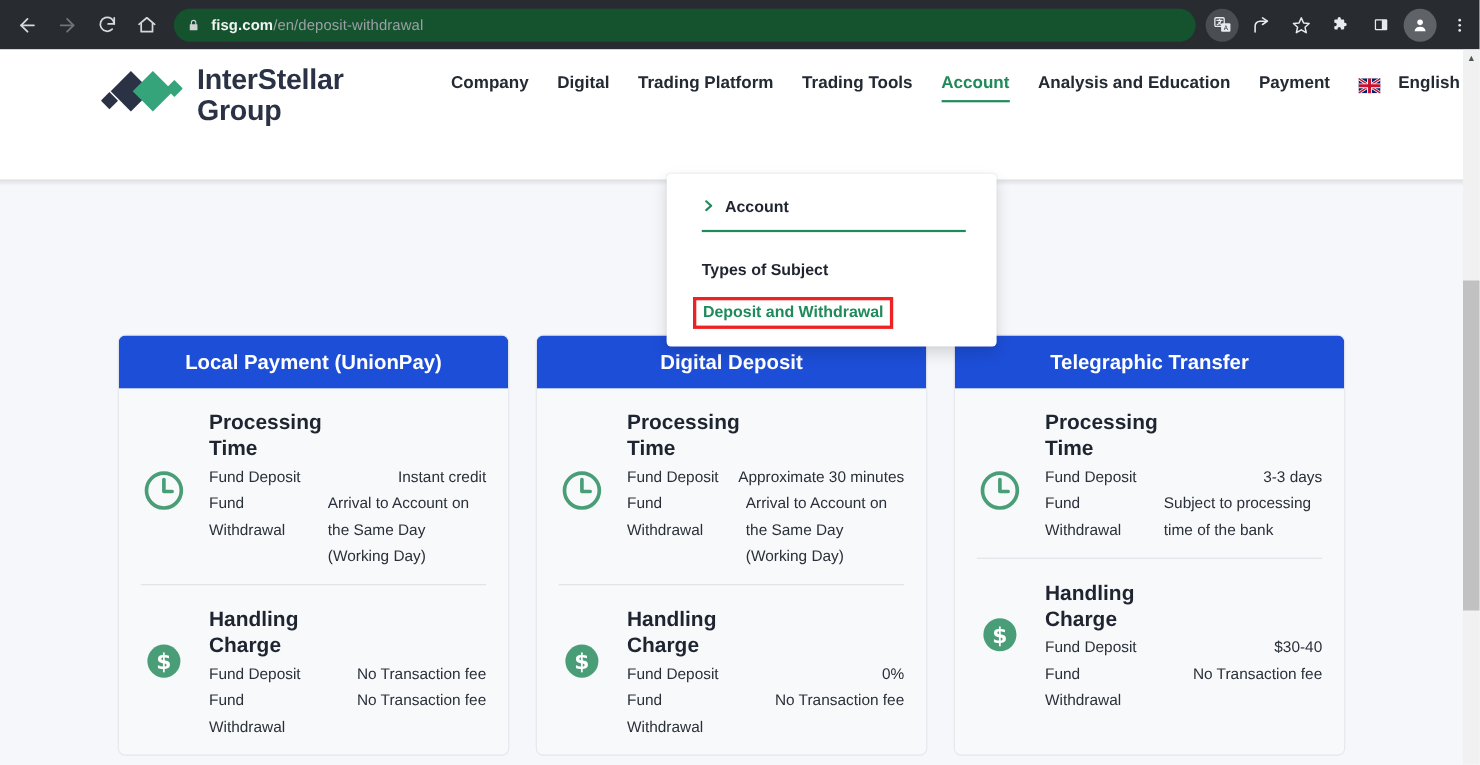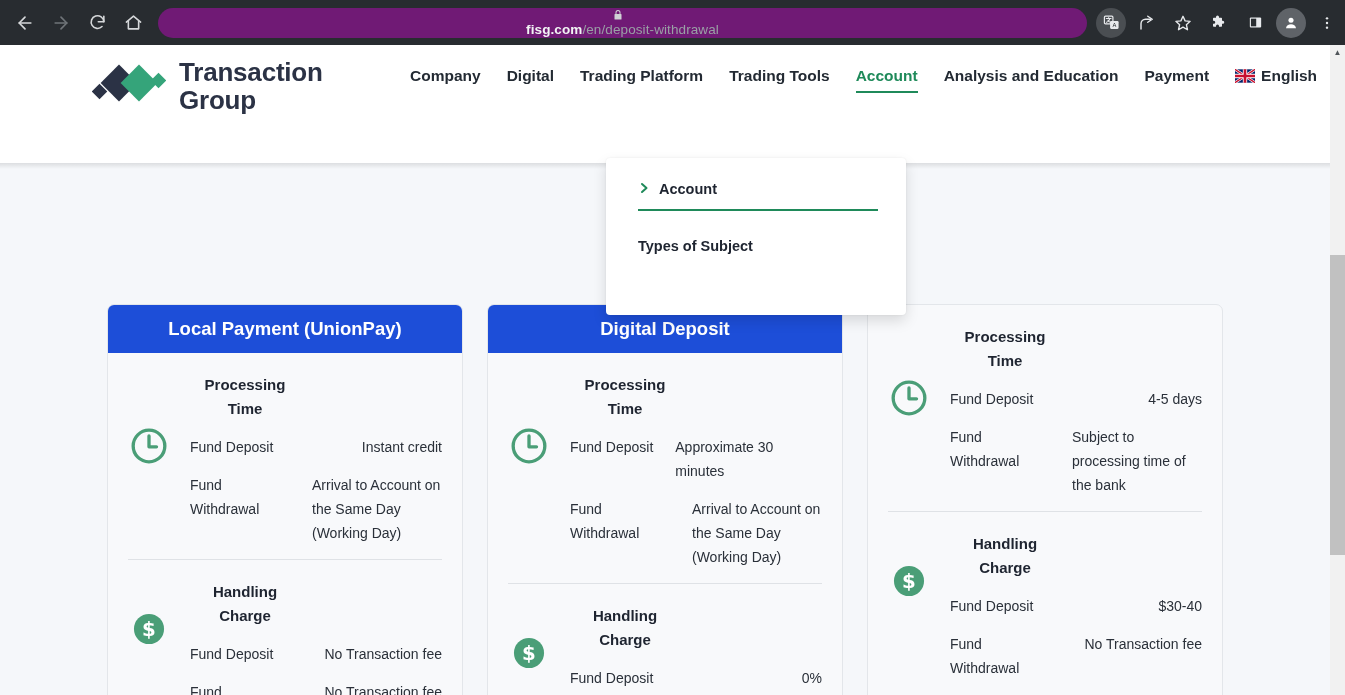--- a/index.html
+++ b/index.html
@@ -23,25 +23,24 @@
     display: flex; align-items: center; justify-content: center;
     color: #d6d8da;
   }
   .nav-btn svg { display: block; }
   .nav-btn.disabled { color: #6f7478; }
 
   .omnibox {
     margin-left: 8px;
     height: 30px;
     width: 1052px;
-    background: #701a75;
+    background: #14532d;
     border-radius: 15px;
     display: flex; align-items: center;
-    padding: 0 12px;
-    flex-direction: column;
+    padding: 12px 12px;
   }
   .lock-icon { margin-right: 10px; color: #cfd2d5; display: flex; }
   .url-text {
     font-size: 13.5px; color: #9aa0a6; white-space: nowrap;
     letter-spacing: 0.1px;
   }
   .url-text .url-host { color: #f1f3f4; font-weight: bold; }
 
   .chrome-right {
     display: flex; align-items: center; height: 45px;
@@ -92,21 +91,21 @@
     display: flex; align-items: center; gap: 26px;
     font-size: 15.5px; font-weight: bold; color: #232a33;
     white-space: nowrap;
   }
   .nav-item { position: relative; padding-bottom: 6px; cursor: pointer; }
   .nav-item.active { color: #1f8a5a; }
   .nav-item.active::after {
     content: ""; position: absolute; left: 0; right: 0; bottom: -2px;
     height: 2px; background: #1f8a5a;
   }
-  .lang-item { display: flex; align-items: center; gap: 6px; }
+  .lang-item { display: flex; align-items: flex-end; gap: 16px; }
   .flag-icon { width: 20px; height: 14px; display: block; }
 
   
   .header-actions {
     position: absolute; right: 97px; top: 70px;
     display: flex; align-items: center; gap: 10px;
     z-index: 20;
   }
   .btn {
     height: 35px; border-radius: 18px;
@@ -178,26 +177,26 @@
   }
   .section + .section { border-top: 1px solid #dfe2e6; }
   .sec-icon {
     width: 42px; height: 42px; flex: 0 0 42px;
     margin-top: 52px; margin-right: 20px;
     display: flex; align-items: center; justify-content: center;
   }
   .sec-icon.charge { margin-top: 28px; }
   .sec-content { flex: 1; min-width: 0; }
   .sec-title {
-    font-size: 15px; font-weight: bold; color: #1e2430;
-    line-height: 24px; max-width: 110px; text-align: center;
+    font-size: 19px; font-weight: bold; color: #1e2430;
+    line-height: 24px; max-width: 110px;
   }
   .row {
     display: flex; justify-content: space-between; align-items: flex-start;
-    gap: 22px; margin-top: 14px;
+    gap: 8px; 
     font-size: 14px; color: #2a3039; line-height: 24px;
   }
   .row .k { flex: 0 0 auto; max-width: 100px; }
   .row .v { }
 
   
   .scrollbar {
     position: absolute; top: 45px; right: 0;
     width: 15px; height: 650px;
     background: #f1f1f1;
@@ -340,21 +339,21 @@
             <rect x="2" y="28" width="11" height="11" transform="rotate(45 7.5 33.5)"></rect>
             <rect x="14" y="12" width="26" height="26" transform="rotate(45 27 25)"></rect>
           </g>
           <g fill="#35a47a">
             <rect x="34" y="12" width="26" height="26" transform="rotate(45 47 25)"></rect>
             <rect x="61" y="17" width="11" height="11" transform="rotate(45 66.5 22.5)"></rect>
           </g>
         </svg>
       </div>
       <div>
-        <div class="brand-text">Transaction</div>
+        <div class="brand-text">InterStellar</div>
         <div class="brand-text">Group</div>
       </div>
     </div>
 
     <nav class="main-nav">
       <div class="nav-item">Company</div>
       <div class="nav-item">Digital</div>
       <div class="nav-item">Trading Platform</div>
       <div class="nav-item">Trading Tools</div>
       <div class="nav-item active">Account</div>
@@ -379,20 +378,21 @@
     <div class="dd-head">
       <span class="dd-chevron">
         <svg width="12" height="12" viewBox="0 0 24 24" fill="none" stroke="#1f8a5a" stroke-width="4" stroke-linecap="round" stroke-linejoin="round">
             <polyline points="8 4 17 12 8 20"></polyline>
           </svg>
       </span>
       <span>Account</span>
     </div>
     <div class="dd-rule"></div>
     <div class="dd-link">Types of Subject</div>
+    <div class="dd-link green boxed">Deposit and Withdrawal</div>
   </div>
 
   <div class="cards">
 
     <div class="card">
       <div class="card-head">Local Payment (UnionPay)</div>
       <div class="card-body">
         <div class="section">
           <div class="sec-icon">
             <svg width="40" height="40" viewBox="0 0 48 48">
@@ -474,33 +474,34 @@
               <span class="k">Fund Withdrawal</span>
               <span class="v">No Transaction fee</span>
             </div>
           </div>
         </div>
 
       </div>
     </div>
 
     <div class="card">
+      <div class="card-head">Telegraphic Transfer</div>
       <div class="card-body">
         <div class="section">
           <div class="sec-icon">
             <svg width="40" height="40" viewBox="0 0 48 48">
                 <circle cx="24" cy="24" r="19" fill="none" stroke="#4a9e77" stroke-width="4"></circle>
                 <path d="M24 12v13h9" fill="none" stroke="#4a9e77" stroke-width="4" stroke-linecap="round" stroke-linejoin="round"></path>
               </svg>
           </div>
           <div class="sec-content">
             <div class="sec-title">Processing Time</div>
             <div class="row">
               <span class="k">Fund Deposit</span>
-              <span class="v">4-5 days</span>
+              <span class="v">3-3 days</span>
             </div>
             <div class="row">
               <span class="k">Fund Withdrawal</span>
               <span class="v">Subject to processing time of the bank</span>
             </div>
           </div>
         </div>
         <div class="section">
           <div class="sec-icon charge">
             <svg width="38" height="38" viewBox="0 0 48 48">

